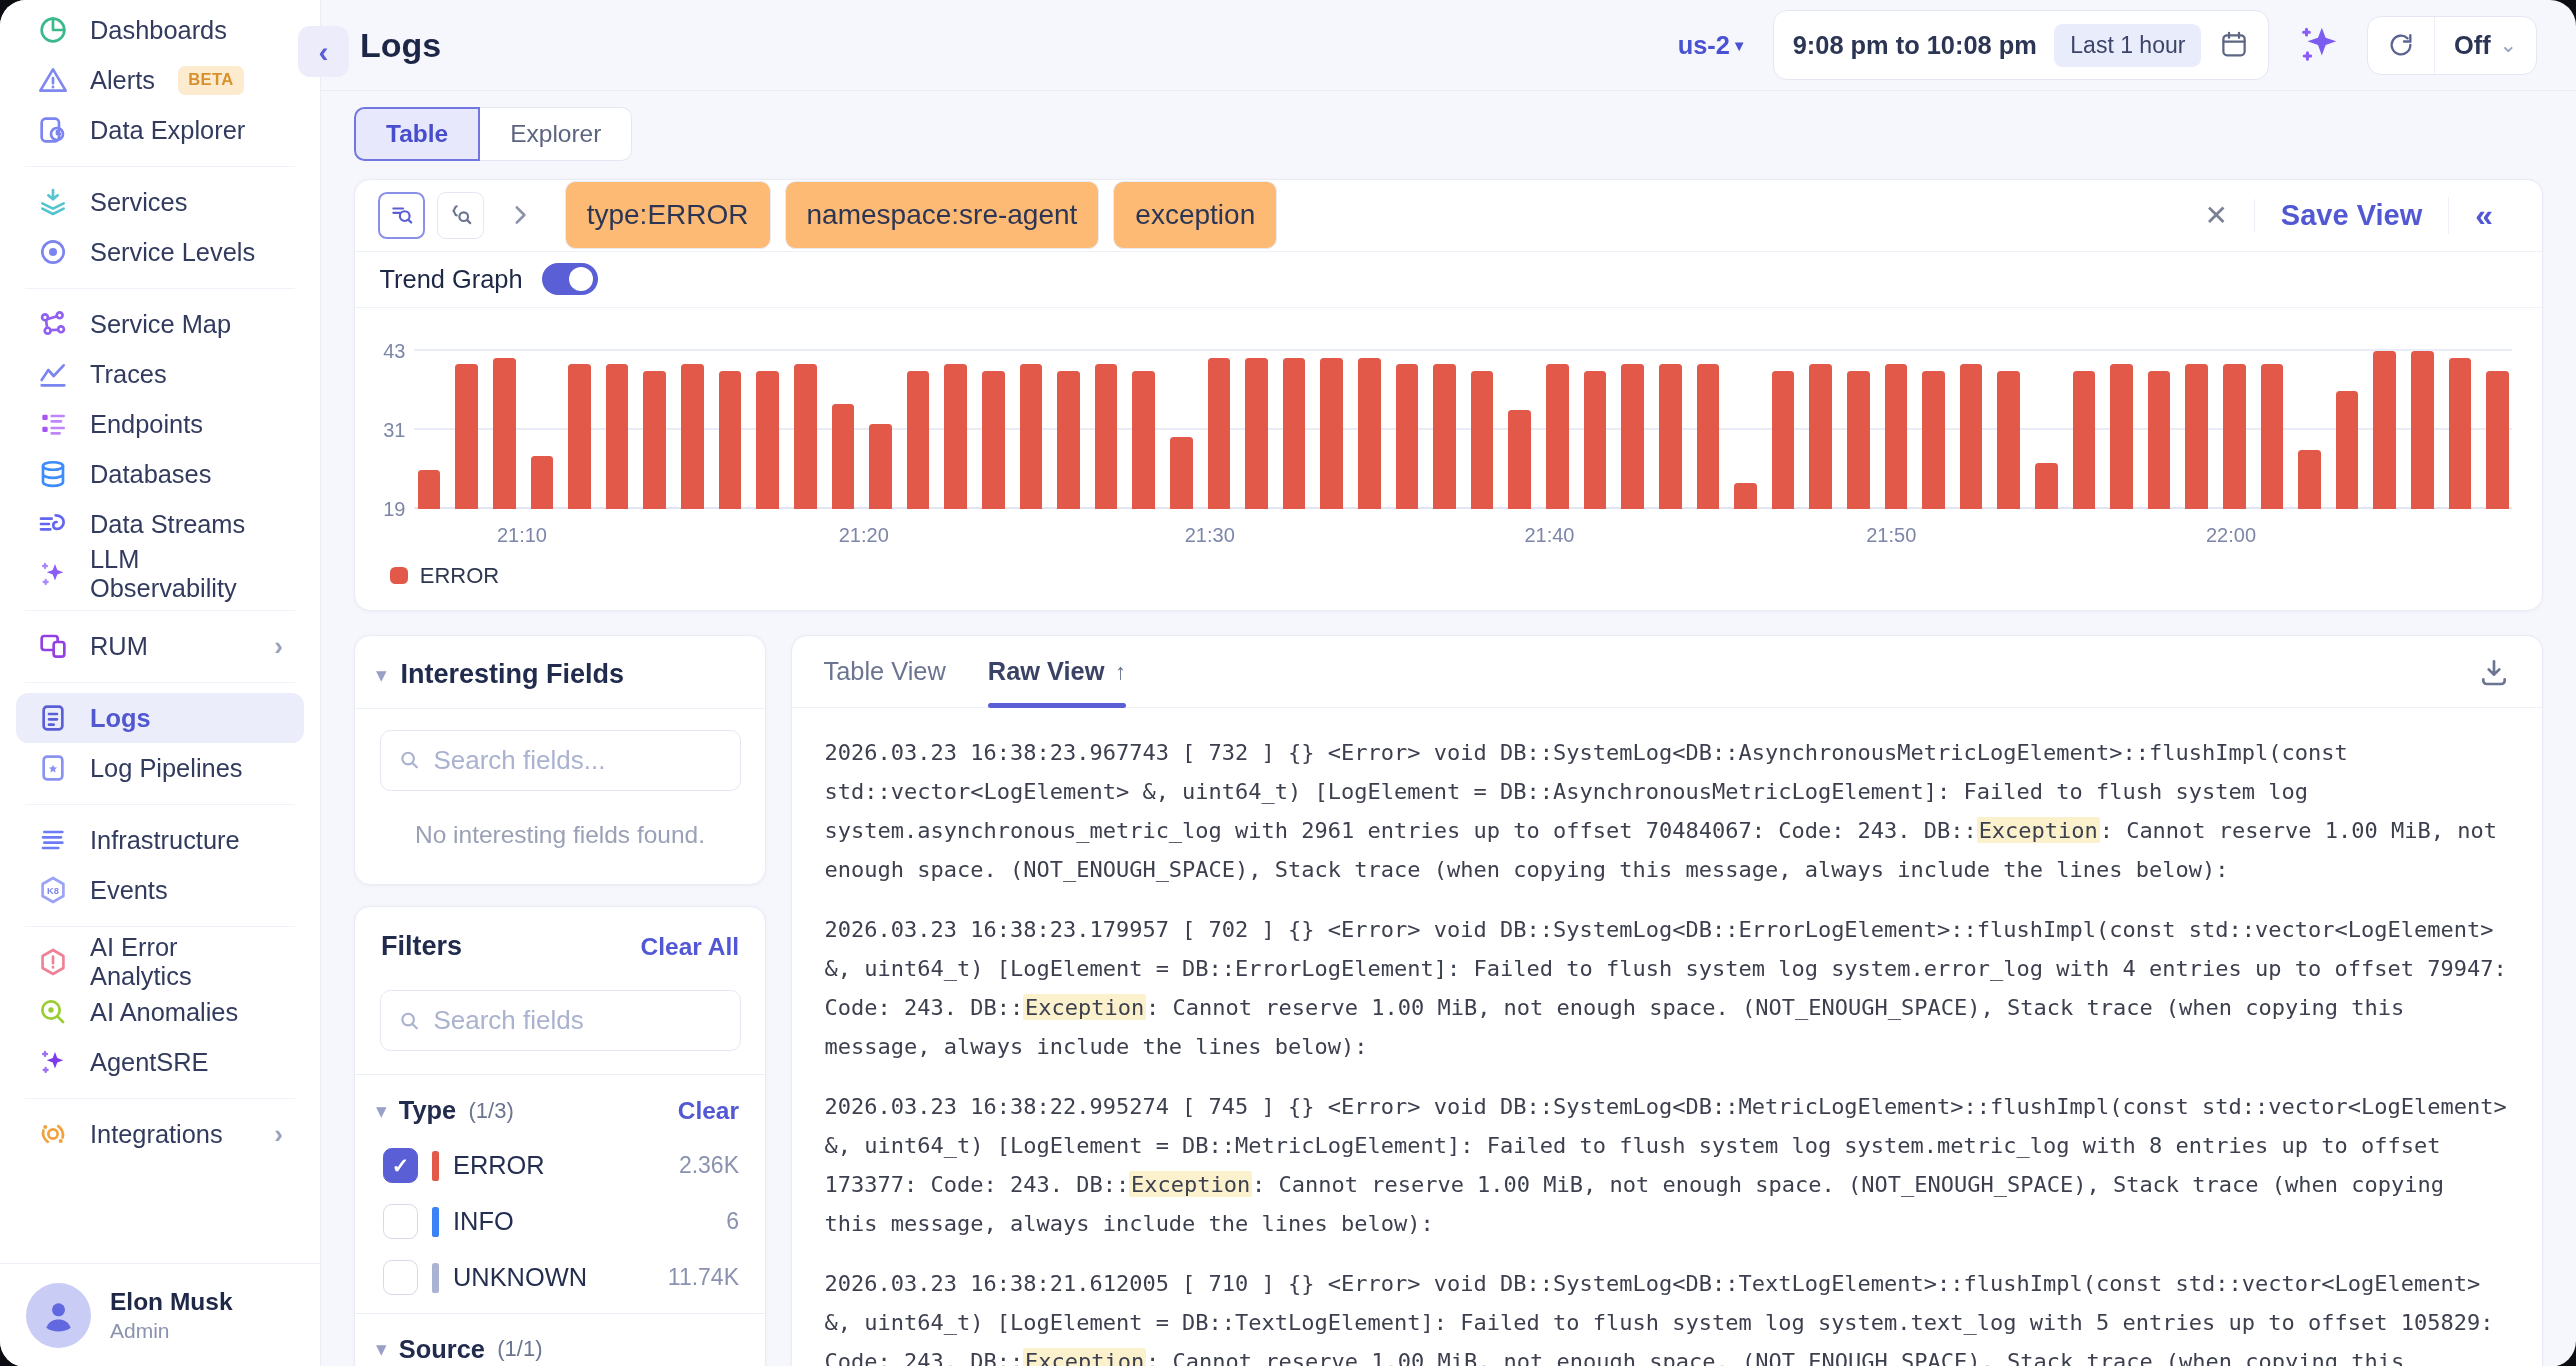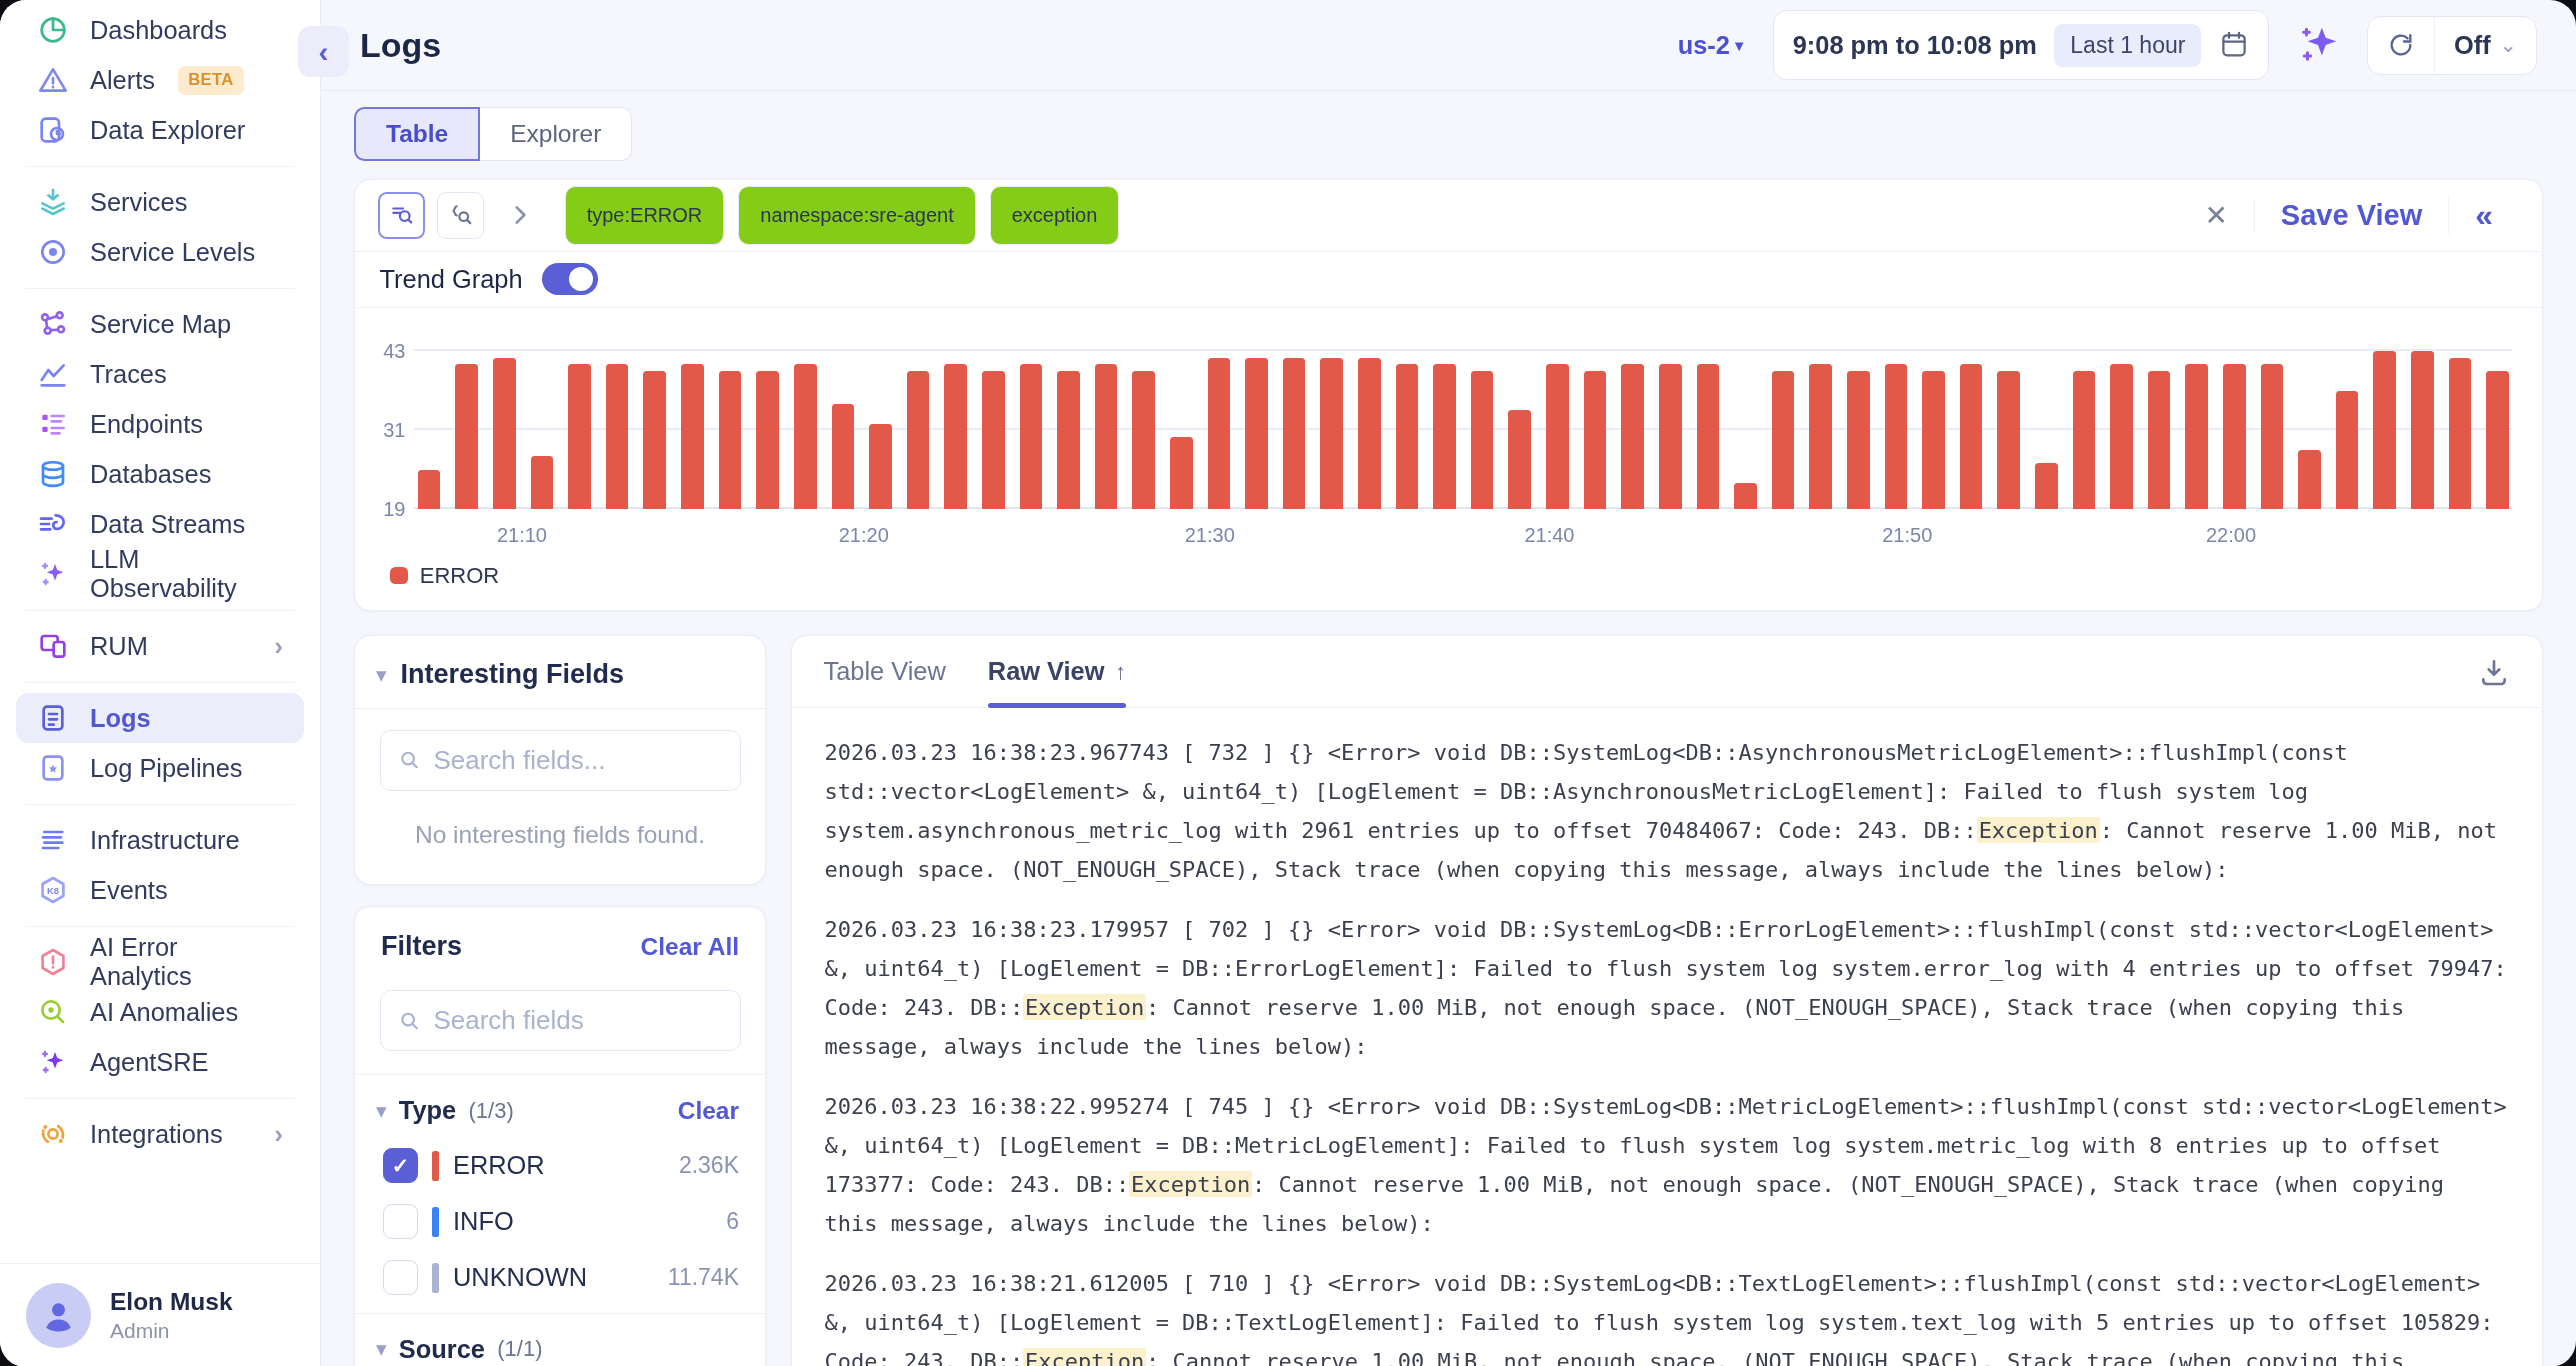--- a/index.html
+++ b/index.html
@@ -58,21 +58,21 @@
 
   .card { background:#fff; border:1.8px solid #e9ebf5; border-radius:16px; box-shadow:0 0.9px 3.5px rgba(25,35,80,.04); }
 
   
   .query-card { margin-top:17.5px; }
   .filter-row { display:flex; align-items:center; padding:0 23px; height:72px; border-bottom:1.8px solid #eef0f8; gap:12.3px; }
   .fbtn { width:47px; height:47px; border-radius:8.8px; background:#fff; border:1.8px solid #e4e7f3; display:flex; align-items:center; justify-content:center; cursor:pointer; color:#6b7490; }
   .fbtn svg { width:26px; height:26px; }
   .fbtn.active { border:2.2px solid #8a90e8; color:#5b5fd6; }
   .chips { display:flex; gap:14px; margin-left:8.8px; flex:1; }
-  .chip { background:#84cc16; border:1.8px solid #e8eaf4; border-radius:10.5px; padding:17px 21px; font-size:20px; color:#2c3554; cursor:pointer; }
+  .chip { background:#fdba74; border:1.8px solid #e8eaf4; border-radius:10.5px; padding:17px 21px; font-size:28px; color:#2c3554; cursor:pointer; }
   .filter-right { display:flex; align-items:center; gap:0; }
   .fr-seg { padding:0 26px; display:flex; align-items:center; cursor:pointer; }
   .fr-seg + .fr-seg { border-left:1.8px solid #eef0f8; }
   .close-x { font-size:28px; color:#7a8095; }
   .save-view { font-size:29px; font-weight:700; color:#5258d4; }
   .dbl-chev { font-size:32px; font-weight:700; color:#5258d4; }
 
   .trend-row { display:flex; align-items:center; gap:19px; padding:0 24.5px; height:56px; border-bottom:1.8px solid #f0f2f9; }
   .trend-label { font-size:25.4px; color:#1d2746; font-weight:500; }
   .switch { width:56px; height:32px; border-radius:16px; background:#5b5fd6; position:relative; cursor:pointer; }
@@ -516,21 +516,21 @@
                 <div class="bar" style="height: 151px; background: rgb(226, 89, 74);"></div>
                 <div class="bar" style="height: 138px; background: rgb(226, 89, 74);"></div>
               </div>
             </div>
         </div>
         <div class="x-axis" id="x-axis">
             <span class="x-tick" style="left: 5.1%;">21:10</span>
             <span class="x-tick" style="left: 21.4%;">21:20</span>
             <span class="x-tick" style="left: 37.9%;">21:30</span>
             <span class="x-tick" style="left: 54.1%;">21:40</span>
-            <span class="x-tick" style="left: 70.4%; margin-left: 16px;">21:50</span>
+            <span class="x-tick" style="left: 70.4%;">21:50</span>
             <span class="x-tick" style="left: 86.6%;">22:00</span>
           </div>
         <div class="legend" id="legend">
             <span class="legend-swatch" style="background: rgb(226, 89, 74);"></span>
             <span class="legend-label">ERROR</span>
           </div>
       </section>
 
       <div class="columns">
         <div class="left-col">

